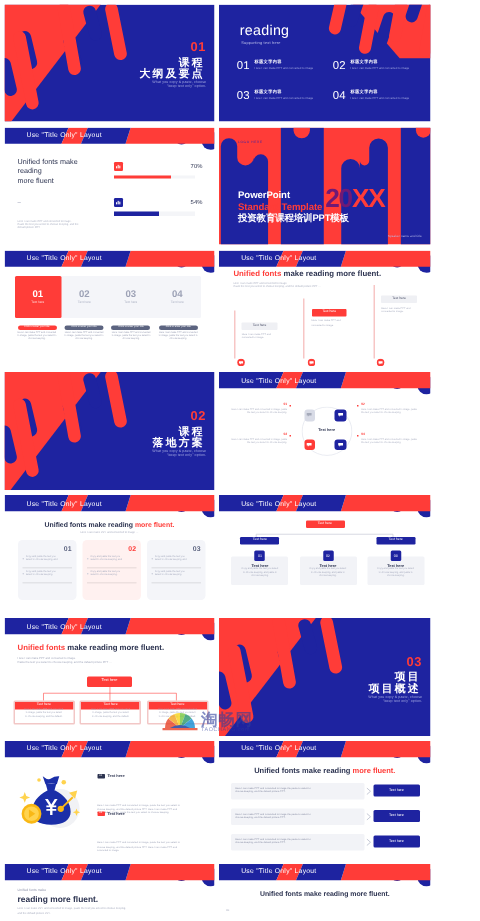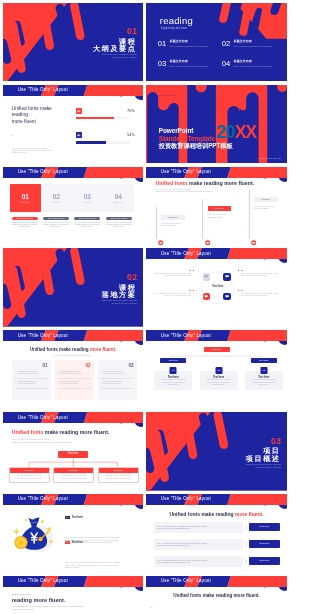--- a/index.html
+++ b/index.html
@@ -40,21 +40,21 @@
 .pg-ic{position:absolute;left:0;top:0;width:5.6px;height:5.6px;border-radius:.8px;display:flex;align-items:center;justify-content:center;}
 .pg-pct{position:absolute;right:3px;top:.8px;font-size:3.9px;color:#2C3350;letter-spacing:.05px;line-height:4px;}
 .pg-track{position:absolute;left:.5px;top:9.1px;width:54px;height:2.1px;background:#F4F5F8;display:block;}
 .pg-fill{position:absolute;left:0;top:0;height:100%;display:block;}
 
 
 .cv-tag{position:absolute;left:12.9px;top:9px;font-size:2.1px;color:#46239E;letter-spacing:.45px;z-index:2;}
 .cv-t1{position:absolute;left:12.9px;top:42.5px;font-size:6.4px;font-weight:700;color:#fff;letter-spacing:-.05px;line-height:7px;z-index:2;}
 .cv-t2{position:absolute;left:12.9px;top:50px;font-size:6.4px;font-weight:700;color:#FF3C38;letter-spacing:-.05px;line-height:7px;z-index:2;}
 .cv-yr{position:absolute;left:71px;top:38.2px;font-size:17.5px;font-weight:700;line-height:19px;letter-spacing:-.8px;z-index:2;}
-.cv-ya{color:#0369a1;}
+.cv-ya{color:#701a75;}
 .cv-yb{color:#FF3C38;}
 .cv-cn{position:absolute;left:12.9px;top:57.8px;font-size:6.3px;font-weight:700;color:#fff;letter-spacing:-.1px;line-height:7.4px;z-index:2;}
 .cv-ft{position:absolute;right:6px;bottom:4.5px;font-size:2px;color:#B8BAE8;letter-spacing:.1px;z-index:2;}
 
 
 .tl-wrap{position:absolute;left:7px;top:17.1px;width:124px;height:28.4px;background:#F4F5F9;border-radius:1px;display:flex;}
 .tl{flex:1;display:flex;flex-direction:column;align-items:center;justify-content:center;border-radius:1px;}
 .tl.act{background:#FF3C38;}
 .tl-n{font-size:6.4px;font-weight:700;color:#9DA2B6;line-height:7px;}
 .tl.act .tl-n{color:#fff;}
@@ -763,13 +763,27 @@
           <path fill="#FF3C38" d="M 43.07 0 H 55.96 L 51.33 10.9 H 38.24 Z"></path>
           <path fill="#1E23A0" d="M 55.96 0 H 84.64 L 81.22 10.9 H 51.33 Z"></path>
         </svg>
         <span class="hdr-t">Use "Title Only" Layout</span>
       </div>
       <div class="bc-h">Unified fonts make reading more fluent.</div>
       <div class="bc-ax">
         <span class="bc-t1">80</span>
       </div>
     </div>
+    <div class="wm" style="left:108px;top:472px">
+      <svg class="wm-f" viewBox="0 0 28 18">
+        <path d="M2 16 A12 12 0 0 1 4.7 8.4 L14 16 Z" fill="#E8472E"></path>
+        <path d="M4.7 8.4 A12 12 0 0 1 9.6 4.8 L14 16 Z" fill="#F5A623"></path>
+        <path d="M9.6 4.8 A12 12 0 0 1 14 4 L14 16 Z" fill="#F7D51D"></path>
+        <path d="M14 4 A12 12 0 0 1 18.4 4.8 L14 16 Z" fill="#7AC943"></path>
+        <path d="M18.4 4.8 A12 12 0 0 1 23.3 8.4 L14 16 Z" fill="#2E9B6E"></path>
+        <path d="M23.3 8.4 A12 12 0 0 1 26 16 L14 16 Z" fill="#1B8FD4"></path>
+        <path d="M0 16 h28 v2 H0 Z" fill="#E8472E"></path>
+        <path d="M6 16 q8 -5 16 0 Z" fill="#1B3A9B"></path>
+      </svg>
+      <span class="wm-t">淘畅网</span>
+      <span class="wm-s">TAOCHANG.com</span>
+    </div>
 </div>
 
 </body></html>

